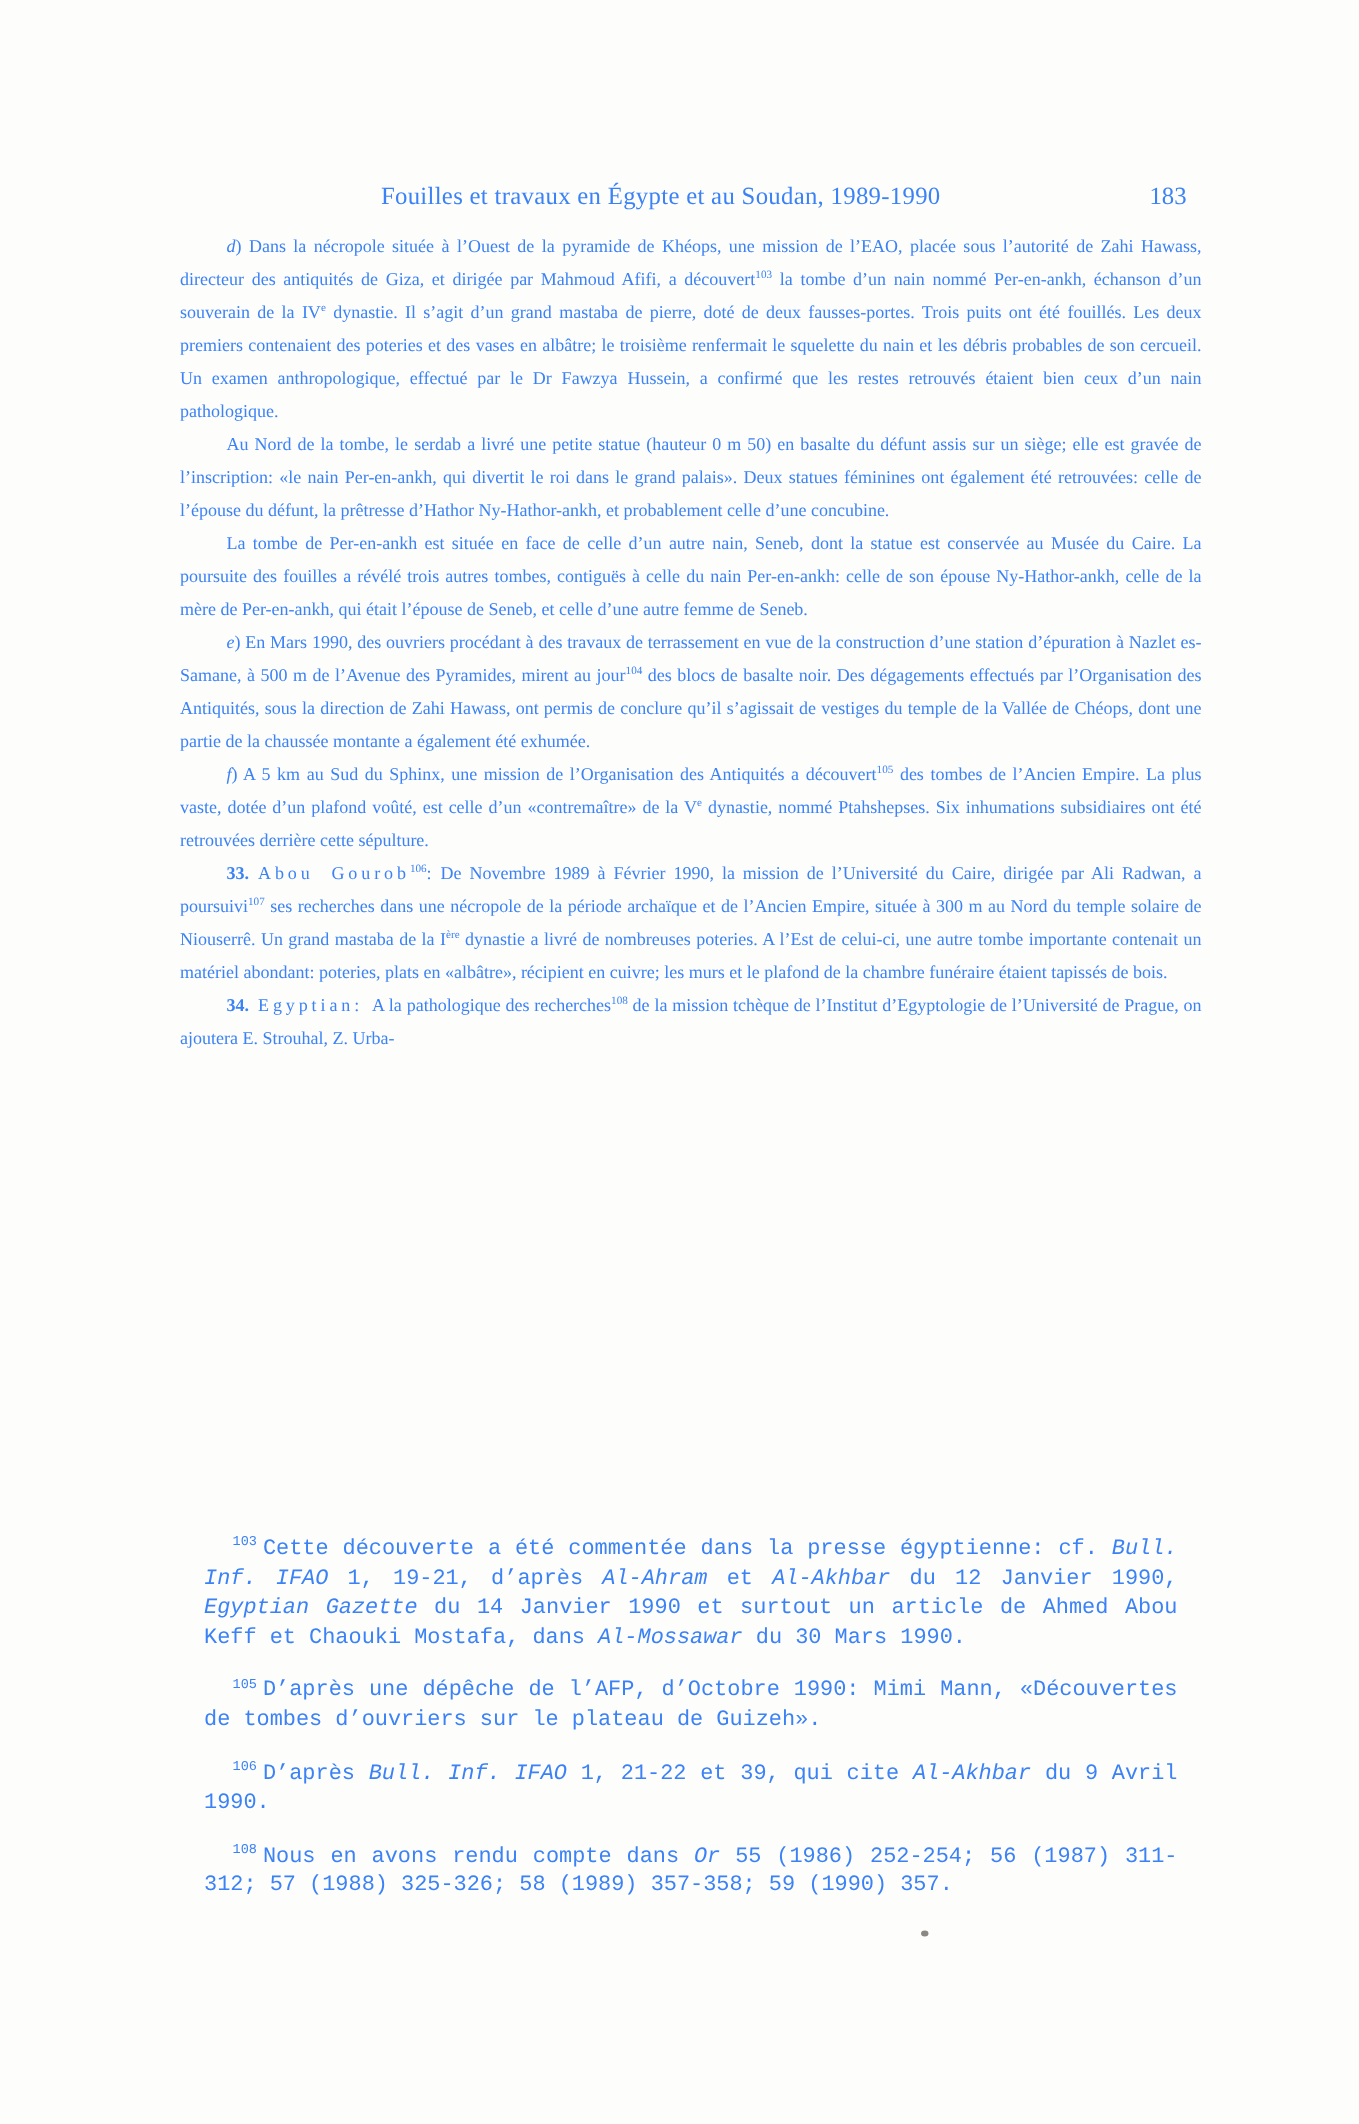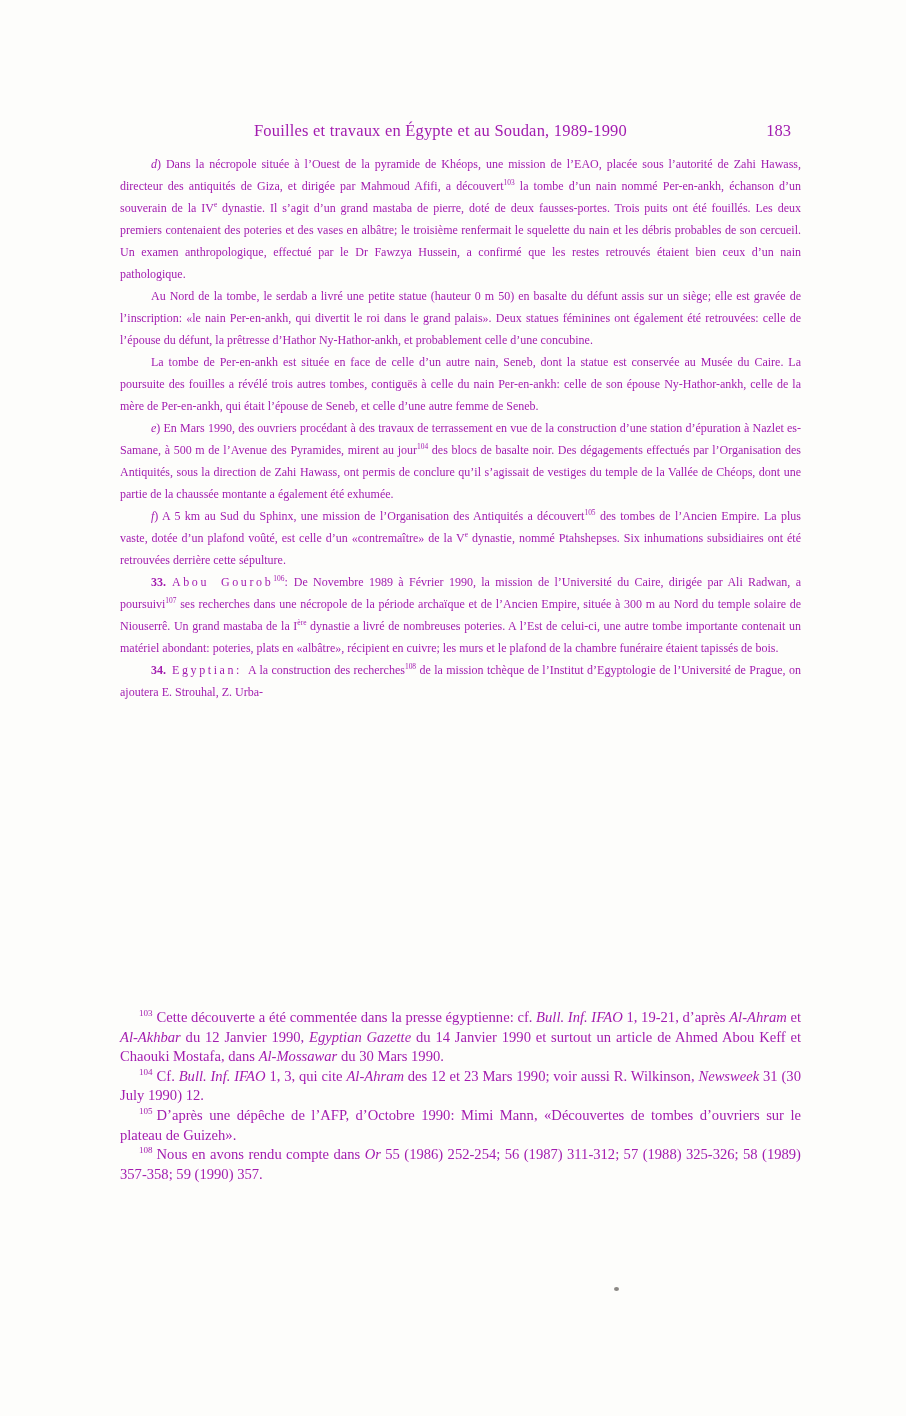--- a/index.html
+++ b/index.html
@@ -1,21 +1,21 @@
 <!DOCTYPE html>
 <html lang="fr"><head>
 <meta charset="utf-8">
 <style>
   html, body { margin: 0; padding: 0; background: #ffffff; }
   .page {
     position: relative;
     width: 906px;
     height: 1416px;
     background: #fdfdfb;
-    color: #a21caf;
+    color: #3b82f6;
     font-family: "Liberation Serif", "DejaVu Serif", serif;
     overflow: hidden;
   }
   .running-head {
     position: absolute;
     top: 121px;
     left: 120px;
     width: 681px;
     font-size: 16.5px;
     line-height: 20px;
@@ -43,21 +43,21 @@
   .para { margin: 0; text-indent: 31px; }
   .footnotes {
     position: absolute;
     top: 1008px;
     left: 120px;
     width: 681px;
     font-size: 14.6px;
     line-height: 19.6px;
     text-align: justify;
   }
-  .footnote { margin: 0; text-indent: 19px; }
+  .footnote { margin: 16px; text-indent: 19px; font-family: Liberation Mono, monospace; }
   sup { font-size: 0.62em; line-height: 0; vertical-align: super; }
   .fn-marker { margin-right: 4px; }
   .seg-i { font-style: italic; }
   .seg-b { font-weight: bold; margin-top: 46px; }
   .seg-sp { letter-spacing: 2.6px; word-spacing: 4px; margin-top: 40px; }
   .speck {
     position: absolute;
     left: 614px;
     top: 1287px;
     width: 5px;
@@ -77,25 +77,25 @@
     <span class="page-num">183</span>
   </header>
 
   <main class="body-text" id="body-container">
       <p class="para"><span class="seg-i">d</span><span>) Dans la nécropole située à l’Ouest de la pyramide de Khéops, une mission de l’EAO, placée sous l’autorité de Zahi Hawass, directeur des antiquités de Giza, et dirigée par Mahmoud Afifi, a découvert</span><sup>103</sup><span> la tombe d’un nain nommé Per-en-ankh, échanson d’un souverain de la IV</span><sup>e</sup><span> dynastie. Il s’agit d’un grand mastaba de pierre, doté de deux fausses-portes. Trois puits ont été fouillés. Les deux premiers contenaient des poteries et des vases en albâtre; le troisième renfermait le squelette du nain et les débris probables de son cercueil. Un examen anthropologique, effectué par le Dr Fawzya Hussein, a confirmé que les restes retrouvés étaient bien ceux d’un nain pathologique.</span></p>
       <p class="para"><span>Au Nord de la tombe, le serdab a livré une petite statue (hauteur 0 m 50) en basalte du défunt assis sur un siège; elle est gravée de l’inscription: «le nain Per-en-ankh, qui divertit le roi dans le grand palais». Deux statues féminines ont également été retrouvées: celle de l’épouse du défunt, la prêtresse d’Hathor Ny-Hathor-ankh, et probablement celle d’une concubine.</span></p>
       <p class="para"><span>La tombe de Per-en-ankh est située en face de celle d’un autre nain, Seneb, dont la statue est conservée au Musée du Caire. La poursuite des fouilles a révélé trois autres tombes, contiguës à celle du nain Per-en-ankh: celle de son épouse Ny-Hathor-ankh, celle de la mère de Per-en-ankh, qui était l’épouse de Seneb, et celle d’une autre femme de Seneb.</span></p>
       <p class="para"><span class="seg-i">e</span><span>) En Mars 1990, des ouvriers procédant à des travaux de terrassement en vue de la construction d’une station d’épuration à Nazlet es-Samane, à 500 m de l’Avenue des Pyramides, mirent au jour</span><sup>104</sup><span> des blocs de basalte noir. Des dégagements effectués par l’Organisation des Antiquités, sous la direction de Zahi Hawass, ont permis de conclure qu’il s’agissait de vestiges du temple de la Vallée de Chéops, dont une partie de la chaussée montante a également été exhumée.</span></p>
       <p class="para"><span class="seg-i">f</span><span>) A 5 km au Sud du Sphinx, une mission de l’Organisation des Antiquités a découvert</span><sup>105</sup><span> des tombes de l’Ancien Empire. La plus vaste, dotée d’un plafond voûté, est celle d’un «contremaître» de la V</span><sup>e</sup><span> dynastie, nommé Ptahshepses. Six inhumations subsidiaires ont été retrouvées derrière cette sépulture.</span></p>
       <p class="para"><span class="seg-b">33.</span><span> </span><span class="seg-sp">Abou Gourob</span><sup>106</sup><span>: De Novembre 1989 à Février 1990, la mission de l’Université du Caire, dirigée par Ali Radwan, a poursuivi</span><sup>107</sup><span> ses recherches dans une nécropole de la période archaïque et de l’Ancien Empire, située à 300 m au Nord du temple solaire de Niouserrê. Un grand mastaba de la I</span><sup>ère</sup><span> dynastie a livré de nombreuses poteries. A l’Est de celui-ci, une autre tombe importante contenait un matériel abondant: poteries, plats en «albâtre», récipient en cuivre; les murs et le plafond de la chambre funéraire étaient tapissés de bois.</span></p>
-      <p class="para"><span class="seg-b">34.</span><span> </span><span class="seg-sp">Egyptian:</span><span> A la construction des recherches</span><sup>108</sup><span> de la mission tchèque de l’Institut d’Egyptologie de l’Université de Prague, on ajoutera E. Strouhal, Z. Urba-</span></p>
+      <p class="para"><span class="seg-b">34.</span><span> </span><span class="seg-sp">Egyptian:</span><span> A la pathologique des recherches</span><sup>108</sup><span> de la mission tchèque de l’Institut d’Egyptologie de l’Université de Prague, on ajoutera E. Strouhal, Z. Urba-</span></p>
     </main>
 
   <section class="footnotes" id="footnotes-container">
       <p class="footnote"><sup class="fn-marker">103</sup><span>Cette découverte a été commentée dans la presse égyptienne: cf. </span><span class="seg-i">Bull. Inf. IFAO</span><span> 1, 19-21, d’après </span><span class="seg-i">Al-Ahram</span><span> et </span><span class="seg-i">Al-Akhbar</span><span> du 12 Janvier 1990, </span><span class="seg-i">Egyptian Gazette</span><span> du 14 Janvier 1990 et surtout un article de Ahmed Abou Keff et Chaouki Mostafa, dans </span><span class="seg-i">Al-Mossawar</span><span> du 30 Mars 1990.</span></p>
-      <p class="footnote"><sup class="fn-marker">104</sup><span>Cf. </span><span class="seg-i">Bull. Inf. IFAO</span><span> 1, 3, qui cite </span><span class="seg-i">Al-Ahram</span><span> des 12 et 23 Mars 1990; voir aussi R. Wilkinson, </span><span class="seg-i">Newsweek</span><span> 31 (30 July 1990) 12.</span></p>
       <p class="footnote"><sup class="fn-marker">105</sup><span>D’après une dépêche de l’AFP, d’Octobre 1990: Mimi Mann, «Découvertes de tombes d’ouvriers sur le plateau de Guizeh».</span></p>
+      <p class="footnote"><sup class="fn-marker">106</sup><span>D’après </span><span class="seg-i">Bull. Inf. IFAO</span><span> 1, 21-22 et 39, qui cite </span><span class="seg-i">Al-Akhbar</span><span> du 9 Avril 1990.</span></p>
       <p class="footnote"><sup class="fn-marker">108</sup><span>Nous en avons rendu compte dans </span><span class="seg-i">Or</span><span> 55 (1986) 252-254; 56 (1987) 311-312; 57 (1988) 325-326; 58 (1989) 357-358; 59 (1990) 357.</span></p>
     </section>
 
   <div class="speck"></div>
 
 </div>
 
 </body></html>

